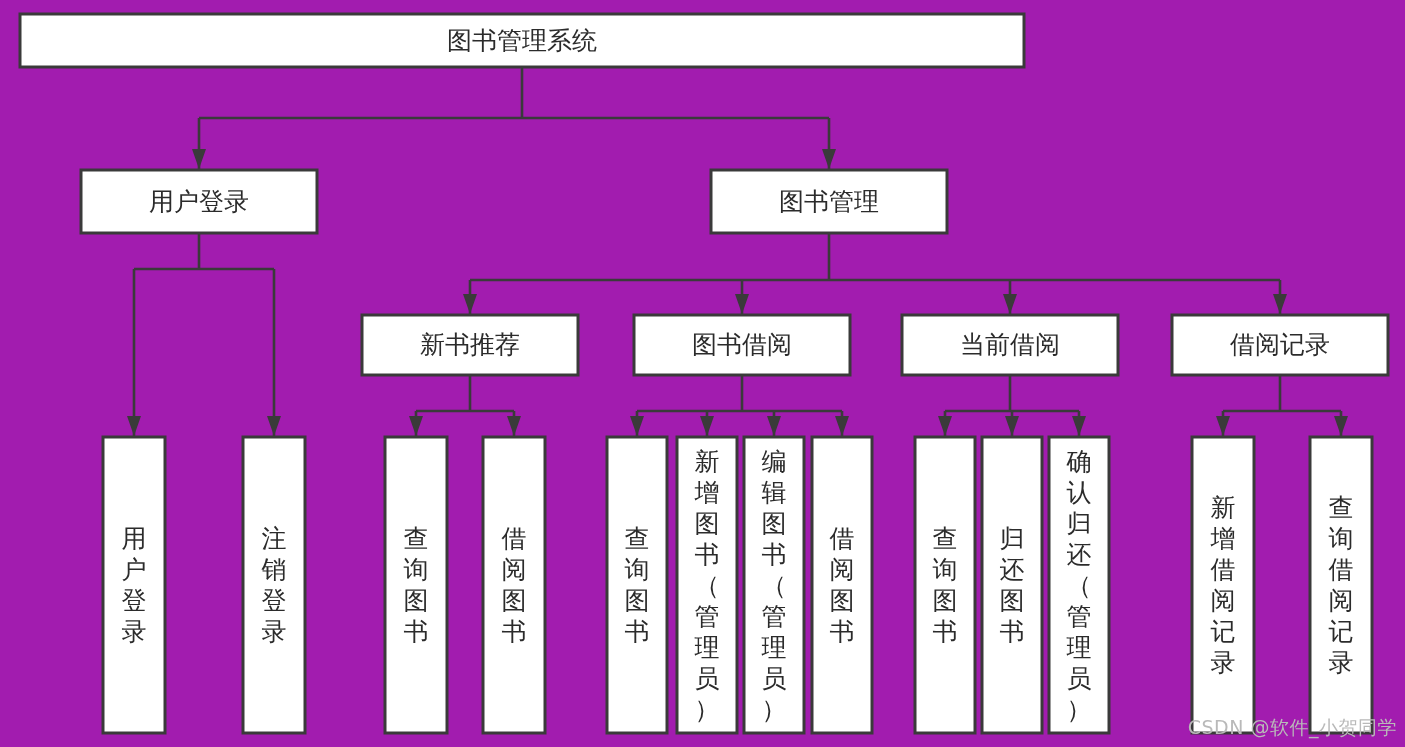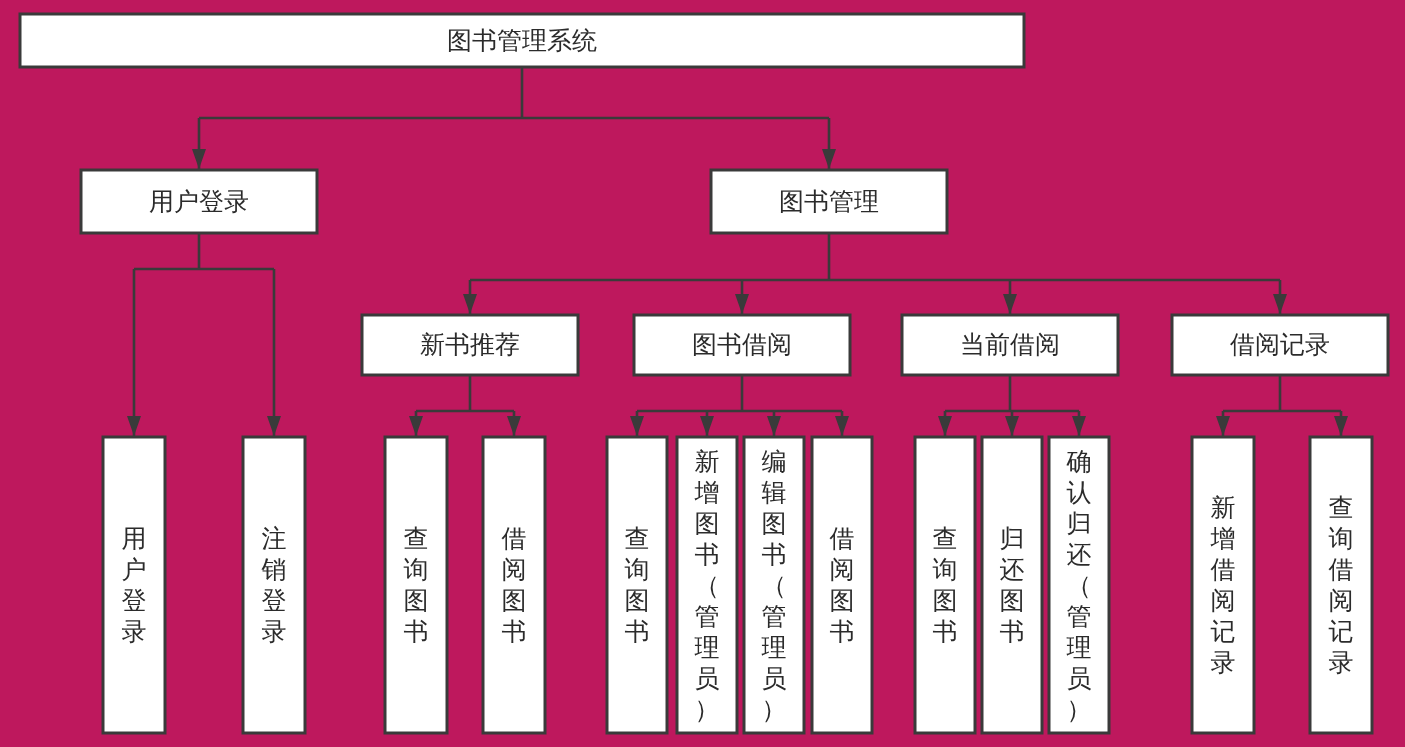--- a/index.html
+++ b/index.html
@@ -11,21 +11,21 @@
   body {
     font-family: "DejaVu Sans", "Liberation Sans", sans-serif;
     width: 1405px;
     height: 747px;
     overflow: hidden;
   }
   #diagram-root {
     position: relative;
     width: 1405px;
     height: 747px;
-    background: #be185d;
+    background: #a21caf;
     text-align: right;
   }
   svg#diagram-svg {
     position: absolute;
     left: 0;
     top: 0;
     width: 1405px;
     height: 747px;
     display: block;
   }
@@ -206,13 +206,14 @@
           <rect x="1192" y="437" width="62" height="296" class="node-rect"></rect>
           <text x="1223" y="516.18" class="node-label-v"><tspan x="1223" dy="0">新</tspan><tspan x="1223" dy="31">增</tspan><tspan x="1223" dy="31">借</tspan><tspan x="1223" dy="31">阅</tspan><tspan x="1223" dy="31">记</tspan><tspan x="1223" dy="31">录</tspan></text>
         </g>
         <g>
           <rect x="1310" y="437" width="62" height="296" class="node-rect"></rect>
           <text x="1341" y="516.18" class="node-label-v"><tspan x="1341" dy="0">查</tspan><tspan x="1341" dy="31">询</tspan><tspan x="1341" dy="31">借</tspan><tspan x="1341" dy="31">阅</tspan><tspan x="1341" dy="31">记</tspan><tspan x="1341" dy="31">录</tspan></text>
         </g>
       </g>
   </svg>
 
+  <div class="watermark-text">CSDN @软件_小贺同学</div>
 </div>
 
 </body></html>

